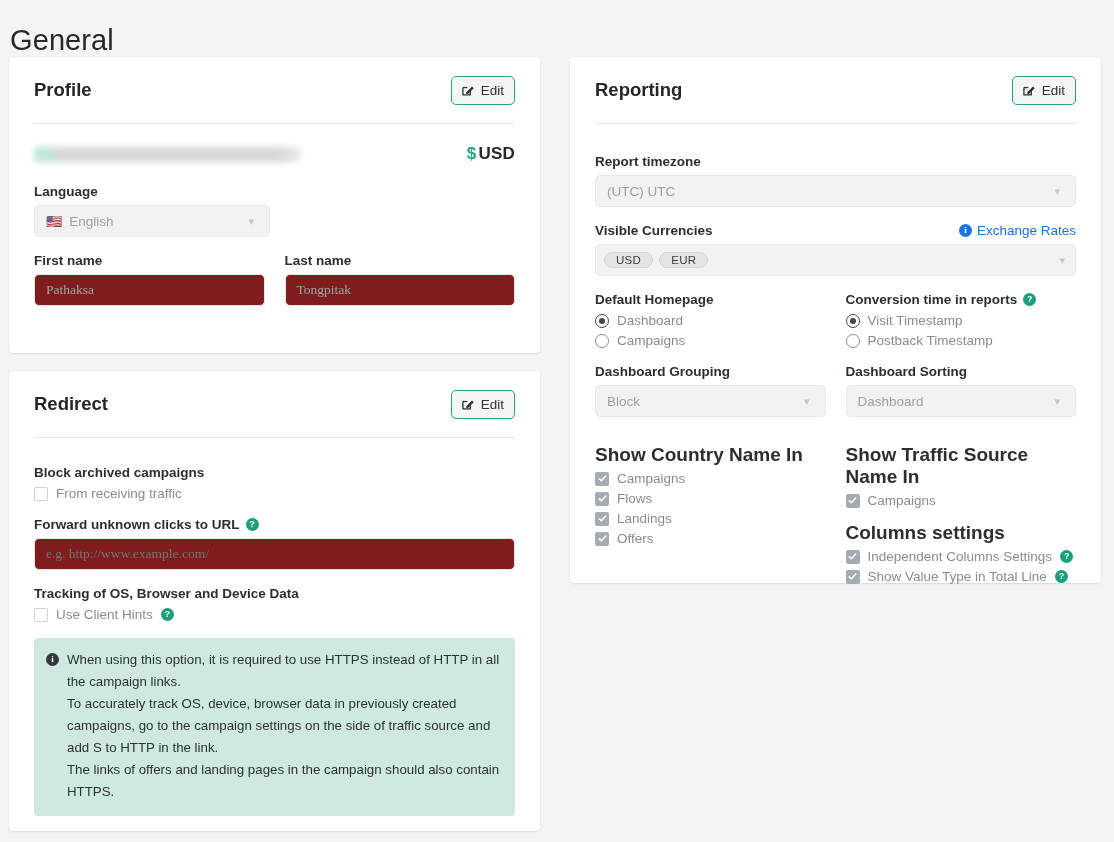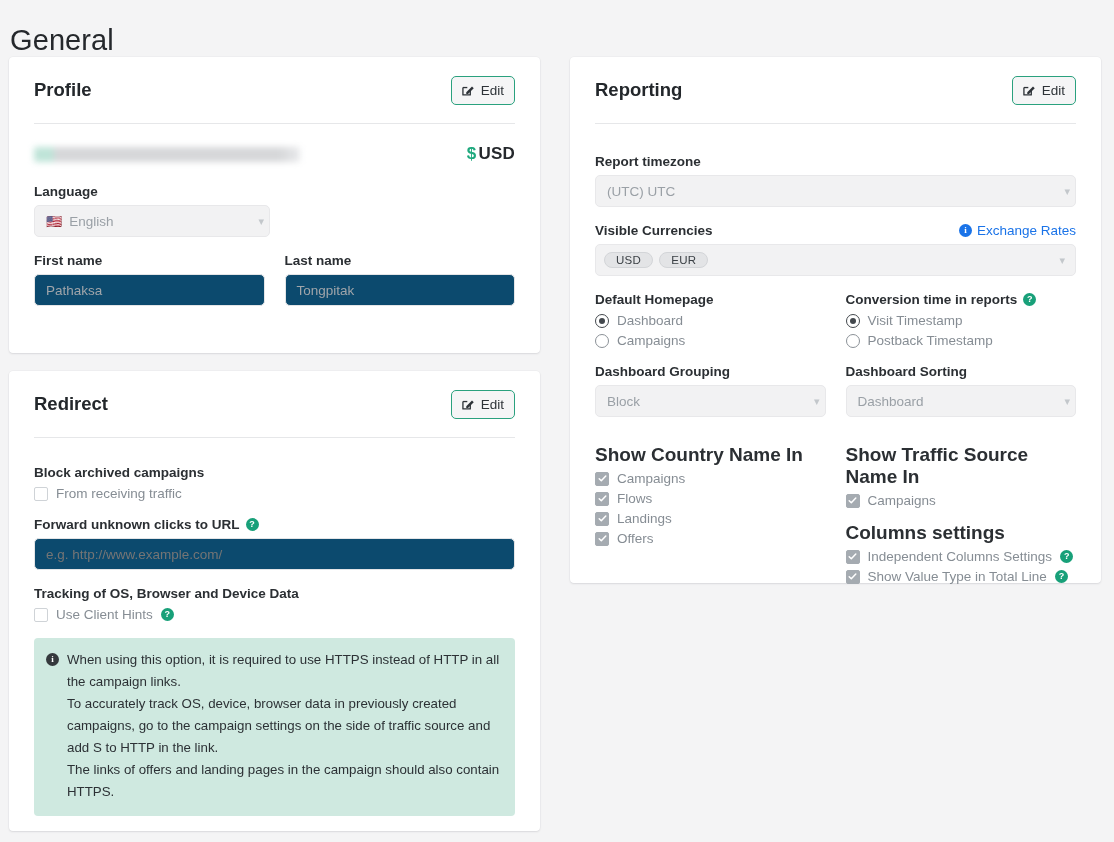--- a/index.html
+++ b/index.html
@@ -70,29 +70,29 @@
 
   .field-label {
     font-size: 13.5px; font-weight: 700; color: #2b2f33;
     margin: 16px 0 6px 0;
     display: flex; align-items: center; gap: 6px;
   }
 
   .control {
     height: 32px; border-radius: 5px;
     display: flex; align-items: center;
-    padding: 0 5px 0 11px;
+    padding: 0 15px 0 11px;
     font-size: 13.5px;
   }
   .control.select-disabled {
     background: #f2f2f3; border: 1px solid #e8e8ea; color: #9aa0a6;
     justify-content: space-between;
   }
   .control.input-disabled {
-    background: #0c4a6e; border: 1px solid #e4e5e7; color: #a0a5aa;
+    background: #7f1d1d; border: 1px solid #e4e5e7; color: #a0a5aa; font-family: Liberation Serif, serif;
   }
   .chev { color: #c3c7cb; font-size: 11px; line-height: 1; }
   .flag { font-size: 13px; margin-right: 7px; }
 
   .two-col { display: flex; gap: 20px; }
   .two-col > div { flex: 1 1 0; min-width: 0; }
 
   
   .check-row {
     display: flex; align-items: center; gap: 8px;

